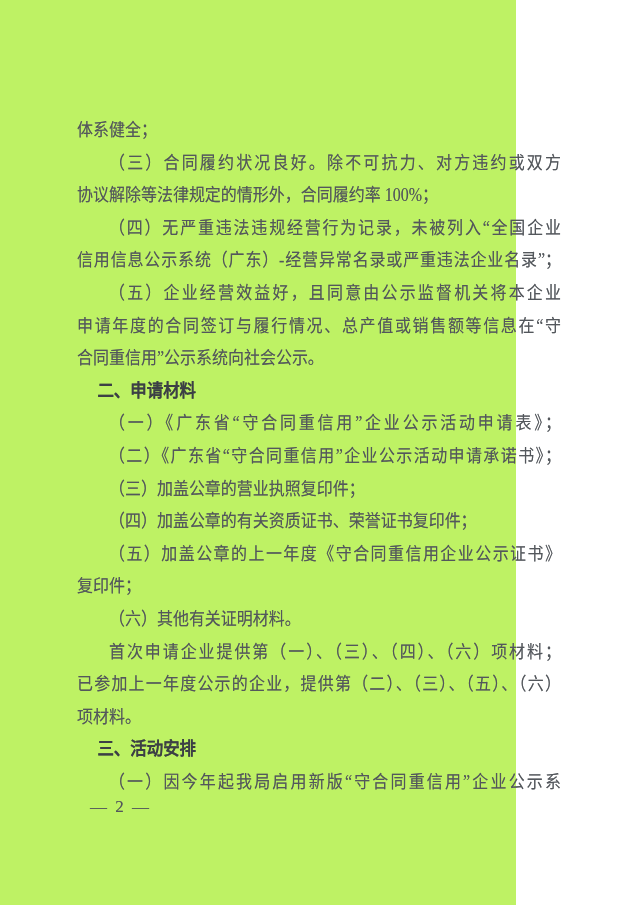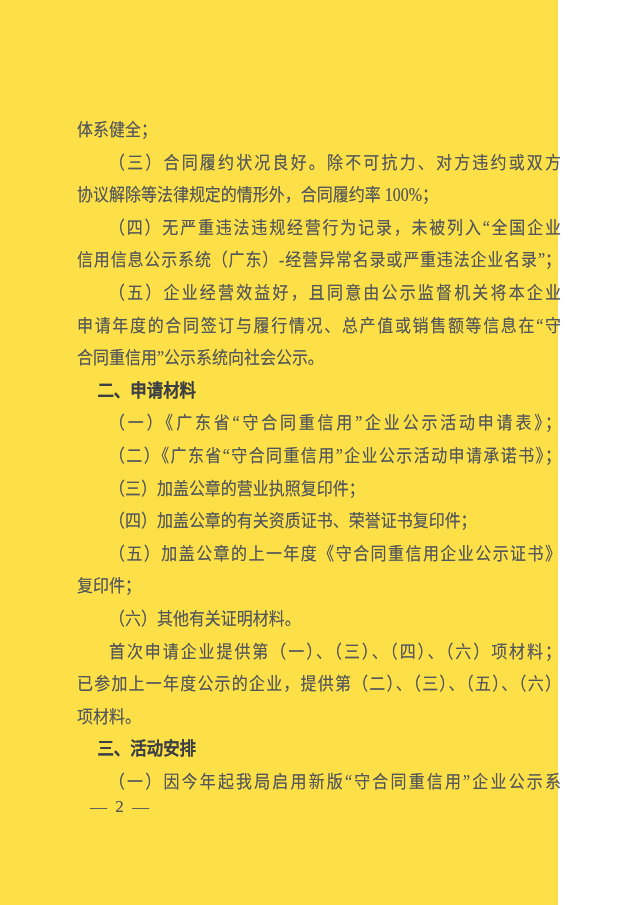--- a/index.html
+++ b/index.html
@@ -8,23 +8,23 @@
   }
   body {
     width: 640px;
     height: 905px;
     overflow: hidden;
     font-family: "Liberation Serif", "DejaVu Serif", serif;
   }
   .page {
     position: absolute;
     left: 0; top: 0;
-    width: 558px;
+    width: 516px;
     height: 905px;
-    background: #fde047;
+    background: #bef264;
   }
   
   .text-block {
     position: absolute;
     left: 77px;
     top: 114px;
     width: 545px;
     transform: scaleX(0.888);
     transform-origin: 0 0;
     font-size: 18px;

